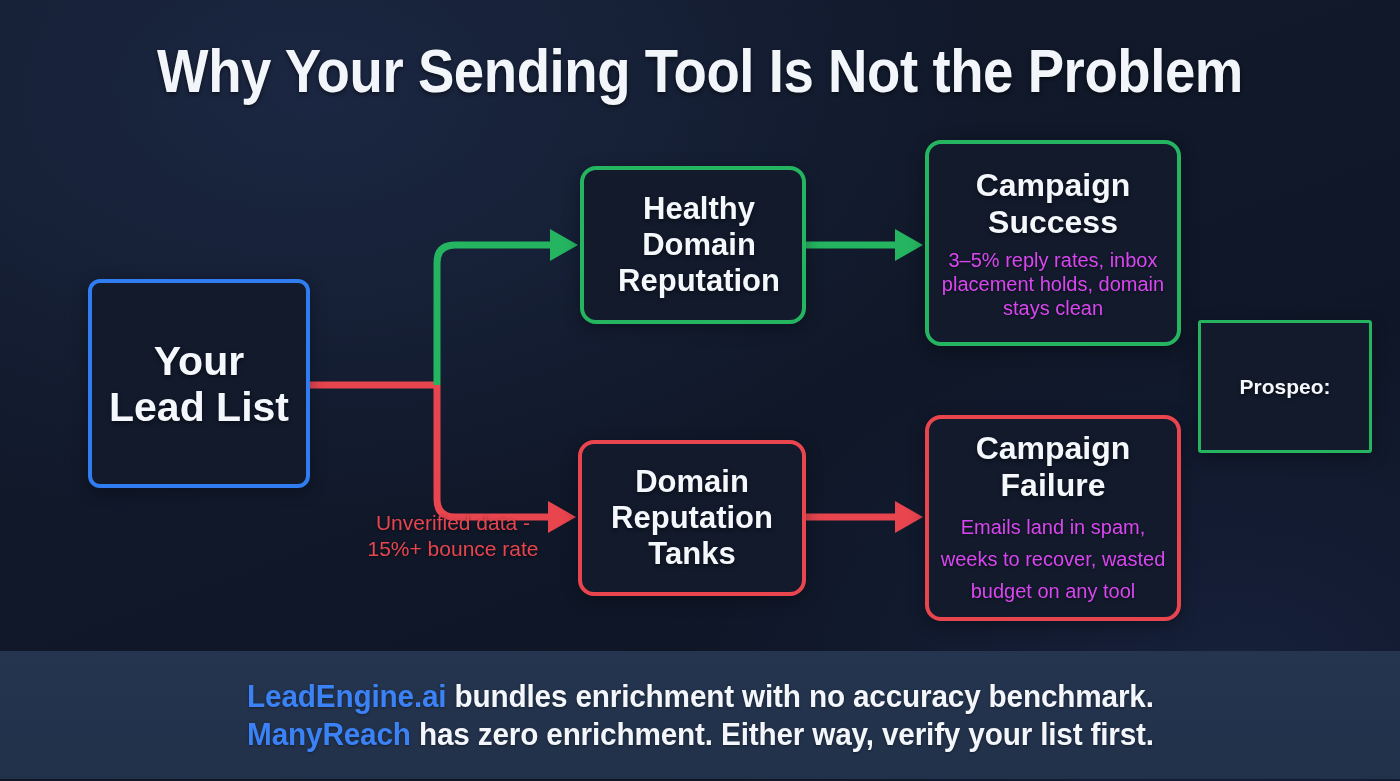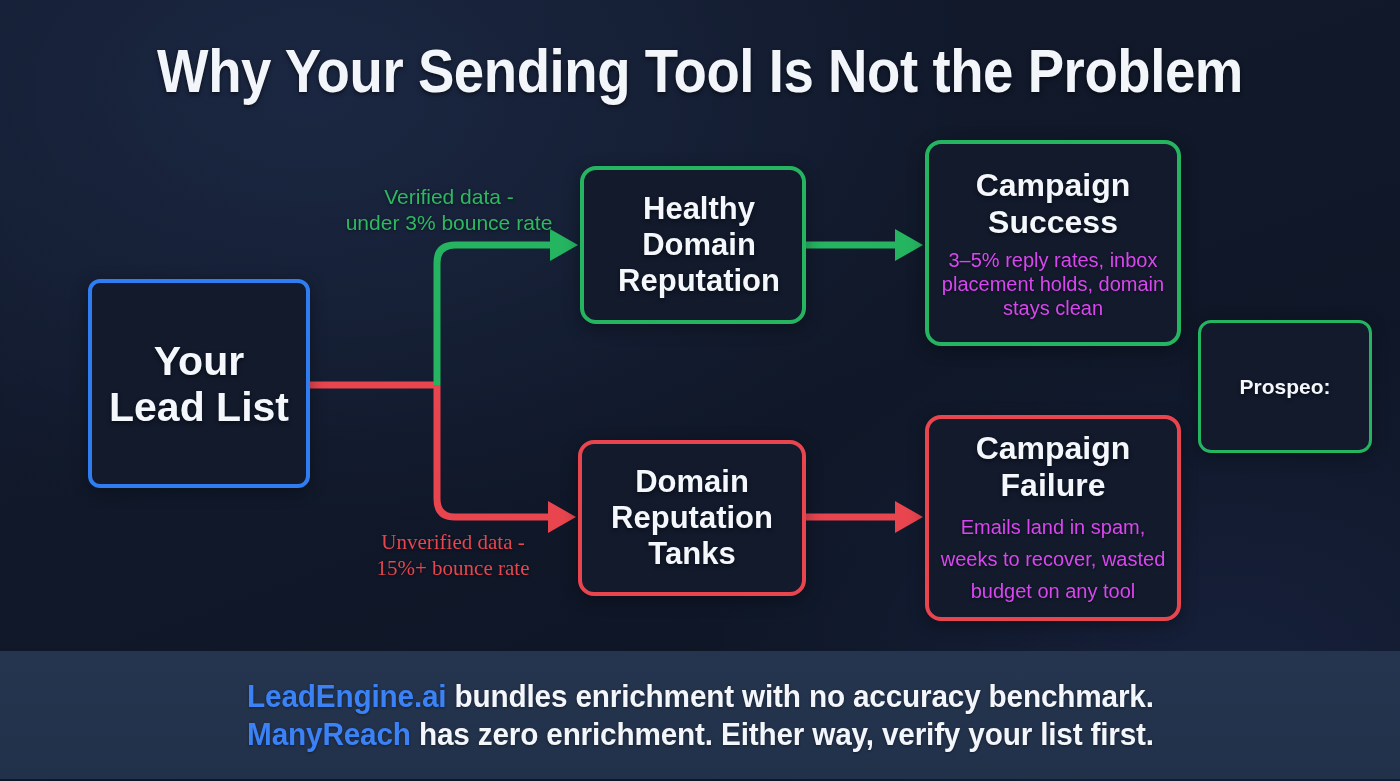--- a/index.html
+++ b/index.html
@@ -100,38 +100,38 @@
 
   #node-failure {
     left: 925px; top: 415px; width: 256px; height: 206px;
     padding: 0 10px;
   }
   #node-failure .node-title { font-size: 32px; line-height: 37px; margin-bottom: 7px; }
   #node-failure .node-sub  { font-size: 20px; line-height: 32px; }
 
   #node-prospeo {
     left: 1198px; top: 320px; width: 174px; height: 133px;
-    border-radius: 13px;
+    border-radius: 3px;
     border-width: 3px;
     padding: 0 6px;
   }
   #node-prospeo .node-title { font-size: 21px; line-height: 26px; }
   #node-prospeo .node-sub  { font-size: 20px; line-height: 24px; }
 
   
   .edge-label {
     position: absolute;
     text-align: center;
     font-size: 21px;
     line-height: 26px;
     font-weight: 400;
     text-shadow: 0 1px 3px rgba(0,0,0,0.5);
   }
   #label-verified   { left: 318px; top: 184px; width: 262px; color: #2eb862; }
-  #label-unverified { left: 322px; top: 529px; width: 262px; color: #e8454f; font-family: Liberation Serif, serif; }
+  #label-unverified { left: 322px; top: 510px; width: 262px; color: #e8454f; }
 
   
   #footer {
     position: absolute;
     left: 0;
     top: 651px;
     width: 1400px;
     height: 128px;
     background: linear-gradient(180deg, #25354f 0%, #22314a 100%);
     display: flex;
@@ -168,21 +168,20 @@
     <path d="M 437 385 V 499 Q 437 517 455 517 H 550" fill="none" stroke="#e8454f" stroke-width="7" stroke-linecap="butt" stroke-linejoin="round"></path>
     <polygon points="548,501 576,517 548,533" fill="#e8454f"></polygon>
 
     <path d="M 806 245 H 897" fill="none" stroke="#25b561" stroke-width="7" stroke-linecap="butt"></path>
     <polygon points="895,229 923,245 895,261" fill="#25b561"></polygon>
 
     <path d="M 806 517 H 897" fill="none" stroke="#e8454f" stroke-width="7" stroke-linecap="butt"></path>
     <polygon points="895,501 923,517 895,533" fill="#e8454f"></polygon>
   </svg>
 
-  <div class="edge-label" id="label-verified">Verified data -<br>under 3% bounce rate</div>
   <div class="edge-label" id="label-unverified">Unverified data -<br>15%+ bounce rate</div>
 
   <div class="node blue" id="node-lead-list">
     <div class="node-title">Your<br>Lead List</div>
   </div>
 
   <div class="node green" id="node-healthy">
     <div class="node-title">Healthy<br>Domain<br>Reputation</div>
   </div>
 

